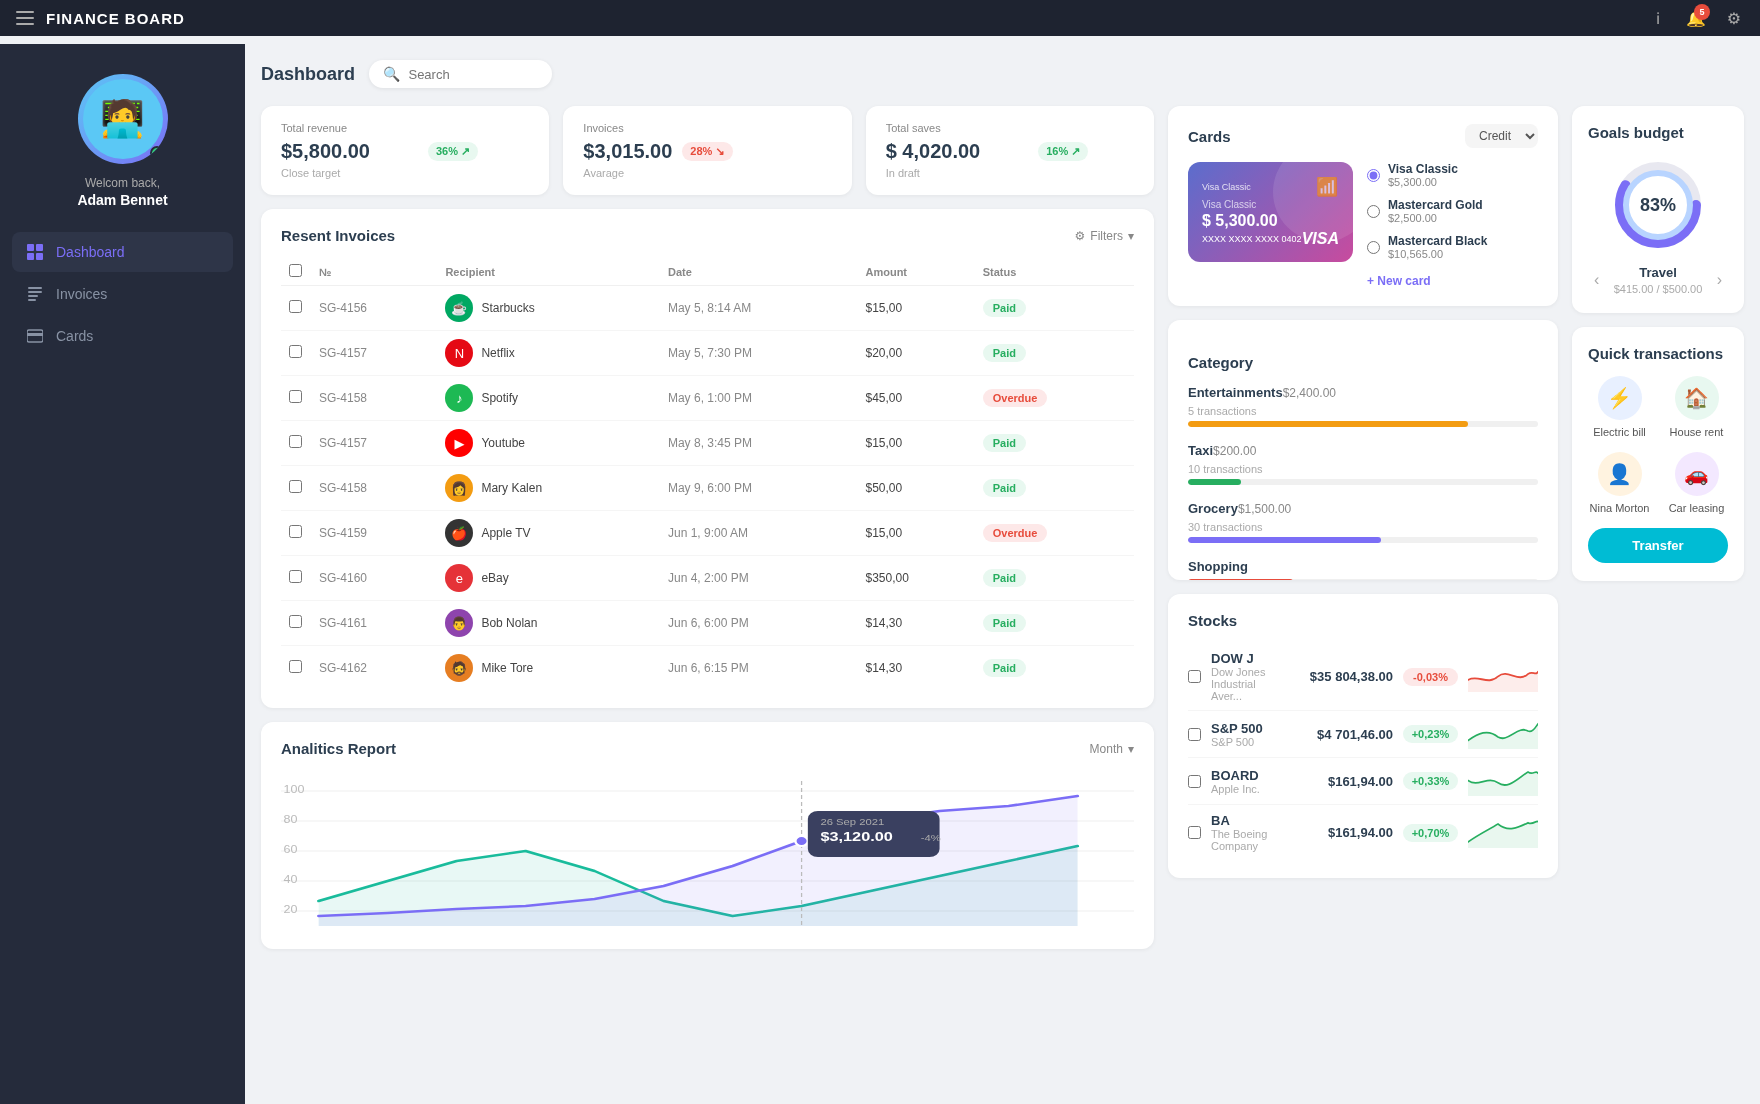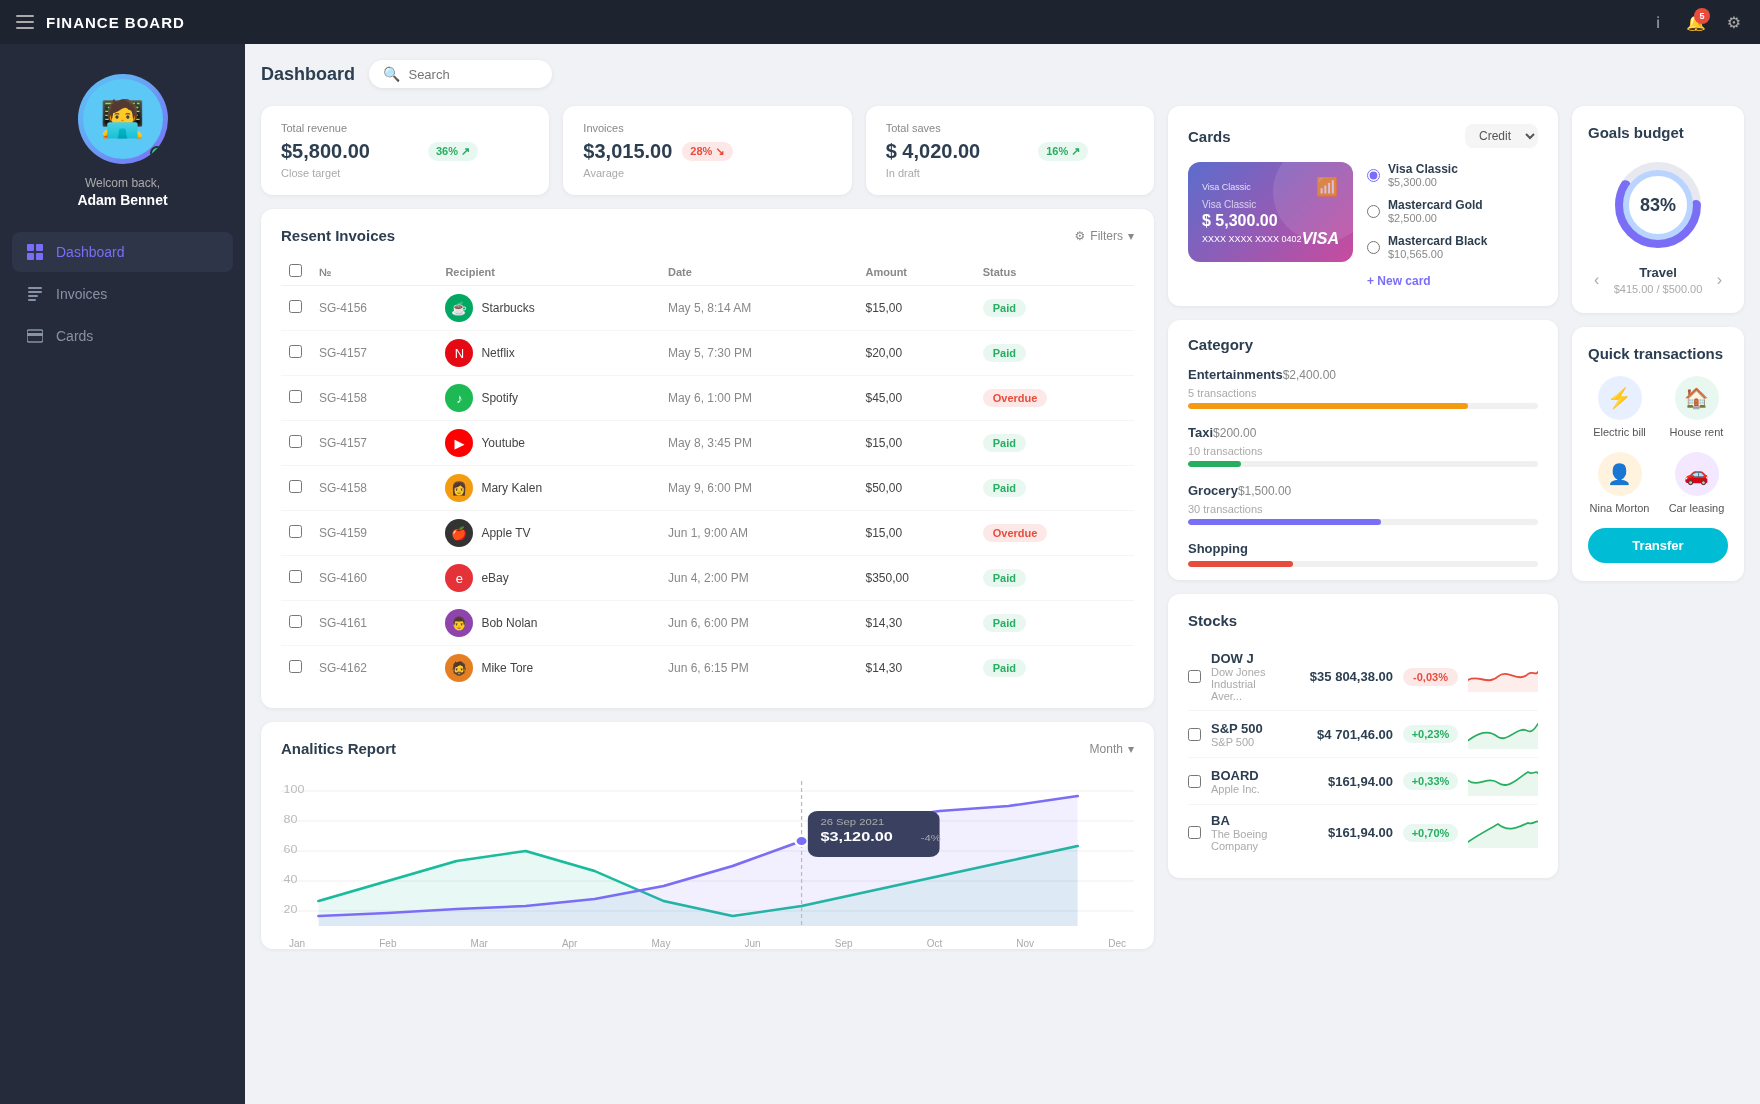--- a/index.html
+++ b/index.html
@@ -2,21 +2,21 @@
 <html><head>
   <meta charset="utf-8">
   <style>
     * { margin: 0; padding: 0; box-sizing: border-box; }
     body { font-family: 'Segoe UI', Arial, sans-serif; background: #f0f2f5; color: #333; font-size: 13px; overflow: hidden; }
     
     
     .top-nav {
       background: #1e2330;
       color: white;
-      height: 44px;
+      height: 36px;
       display: flex;
       align-items: center;
       padding: 0 16px;
       position: fixed;
       top: 0; left: 0; right: 0;
       z-index: 100;
     }
     .top-nav .logo { font-size: 15px; font-weight: 700; letter-spacing: 1px; margin-left: 12px; }
     .top-nav .nav-right { margin-left: auto; display: flex; align-items: center; gap: 18px; }
     .top-nav .nav-icon { width: 20px; height: 20px; display: flex; align-items: center; justify-content: center; cursor: pointer; color: #aaa; font-size: 16px; position: relative; }
@@ -107,21 +107,21 @@
     
     .card-options { flex: 1; display: flex; flex-direction: column; gap: 10px; }
     .card-option { display: flex; align-items: center; gap: 8px; cursor: pointer; }
     .card-option input[type=radio] { accent-color: #7b6ef6; }
     .card-option-info { flex: 1; }
     .card-option-name { font-size: 12px; font-weight: 600; color: #2c3e50; }
     .card-option-amount { font-size: 11px; color: #888; }
     .new-card { color: #7b6ef6; font-size: 12px; font-weight: 600; cursor: pointer; display: flex; align-items: center; gap: 4px; margin-top: 4px; }
     
     
-    .category-section { background: white; border-radius: 12px; padding: 16px 20px; box-shadow: 0 1px 4px rgba(0,0,0,0.06); max-height: 260px; overflow-y: auto; }
+    .category-section { background: white; border-radius: 12px; padding: 34px 20px; box-shadow: 0 1px 4px rgba(0,0,0,0.06); max-height: 260px; overflow-y: auto; }
     .category-item { margin-bottom: 16px; }
     .category-item:last-child { margin-bottom: 0; }
     .cat-label-row { display: flex; justify-content: flex-start; align-items: center; margin-bottom: 5px; }
     .cat-name { font-size: 13px; font-weight: 600; color: #2c3e50; }
     .cat-amount { font-size: 12px; color: #888; }
     .cat-transactions { font-size: 11px; color: #aaa; margin-bottom: 4px; }
     .progress-bar-bg { height: 6px; background: #f0f0f0; border-radius: 3px; overflow: hidden; }
     .progress-bar-fill { height: 100%; border-radius: 3px; }
     
     
@@ -470,32 +470,20 @@
 
               <line x1="415" y1="10" x2="415" y2="155" stroke="#bbb" stroke-width="1" stroke-dasharray="4,3"></line>
 
               <circle cx="415" cy="70" r="5" fill="#7b6ef6" stroke="white" stroke-width="2"></circle>
 
               <rect x="420" y="40" width="105" height="46" rx="8" fill="#3a4060"></rect>
               <text x="430" y="54" fill="#aaa" font-size="9">26 Sep 2021</text>
               <text x="430" y="70" fill="white" font-size="13" font-weight="700">$3,120.00</text>
               <text x="510" y="70" fill="#aaa" font-size="9">-4%</text>
             </svg>
-            <div class="chart-labels">
-              <span class="chart-label">Jan</span>
-              <span class="chart-label">Feb</span>
-              <span class="chart-label">Mar</span>
-              <span class="chart-label">Apr</span>
-              <span class="chart-label">May</span>
-              <span class="chart-label">Jun</span>
-              <span class="chart-label">Sep</span>
-              <span class="chart-label">Oct</span>
-              <span class="chart-label">Nov</span>
-              <span class="chart-label">Dec</span>
-            </div>
           </div>
         </div>
       </div>
 
       <div class="right-panel">
 
         <div class="cards-section">
           <div class="cards-header">
             <span class="card-title">Cards</span>
             <select class="credit-select">

